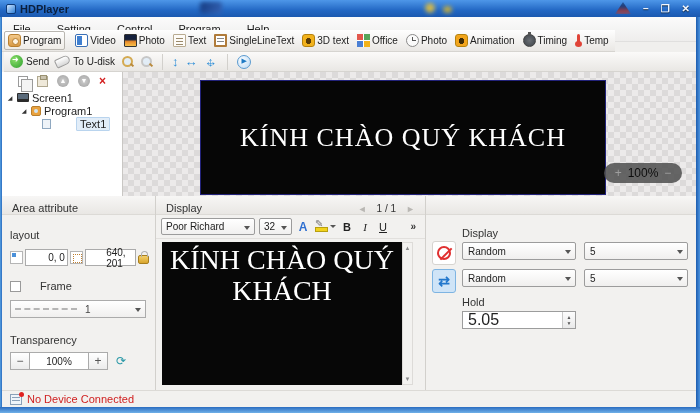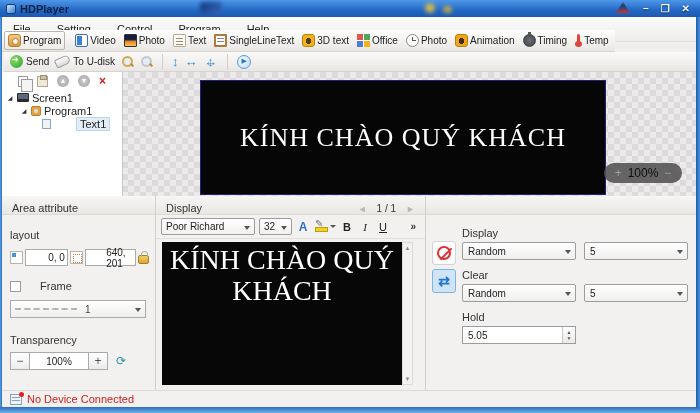--- a/index.html
+++ b/index.html
@@ -177,21 +177,21 @@
   #shuffle-btn { background:#cfe4f7; border:1px solid #7eb4e2; }
   .ic-shuffle { color:#2277cc; font-size:14px; font-weight:bold; line-height:14px; }
   #effect-controls { flex:1; }
   .fx-label { font-size:11px; color:#333; margin-bottom:3px; display:block; }
   .fx-row { display:flex; gap:8px; margin-bottom:9px; }
   .fx-select { height:18px; border:1px solid #9c9c9c; border-radius:2px; background:linear-gradient(#fff,#f0efee);
     font-size:10px; color:#222; display:flex; align-items:center; padding:0 14px 0 5px; position:relative; }
   .fx-select.wide { width:114px; }
   .fx-select.speed { flex:1; }
   #hold-spin { width:114px; height:18px; border:1px solid #9c9c9c; background:#fff; display:flex; align-items:center; position:relative; }
-  #hold-value { flex:1; font-size:10px; color:#222; padding-left:5px; }
+  #hold-value { flex:1; font-size:16px; color:#222; padding-left:5px; }
   .spin-arrows { width:13px; height:100%; border-left:1px solid #c9c9c9; background:linear-gradient(#fdfdfd,#e9e9e9);
     display:flex; flex-direction:column; align-items:center; justify-content:center; font-size:5px; color:#555; line-height:6px; }
 
   
   #statusbar { position:absolute; left:2px; top:390px; width:694px; height:17px; background:#f2f1ef;
     border-top:1px solid #dcdad6; display:flex; align-items:center; gap:5px; padding-left:8px; }
   .ic-device { width:12px; height:11px; border:1px solid #8aa0b8; background:#eef4fa; position:relative; }
   .ic-device::before { content:""; position:absolute; left:1px; top:2px; width:8px; height:1px; background:#8aa0b8; box-shadow:0 3px 0 #8aa0b8; }
   .ic-device::after { content:""; position:absolute; right:-3px; top:-3px; width:5px; height:5px; background:#e02020; border-radius:50%; }
   #status-text { font-size:11px; color:#d02020; }
@@ -429,21 +429,20 @@
           <div class="fx-row">
             <div class="fx-select wide">
               <span>Random</span>
               <span class="dd-arrow"></span>
             </div>
             <div class="fx-select speed">
               <span>5</span>
               <span class="dd-arrow"></span>
             </div>
           </div>
-          <span class="fx-label">Clear</span>
           <div class="fx-row">
             <div class="fx-select wide">
               <span>Random</span>
               <span class="dd-arrow"></span>
             </div>
             <div class="fx-select speed">
               <span>5</span>
               <span class="dd-arrow"></span>
             </div>
           </div>

